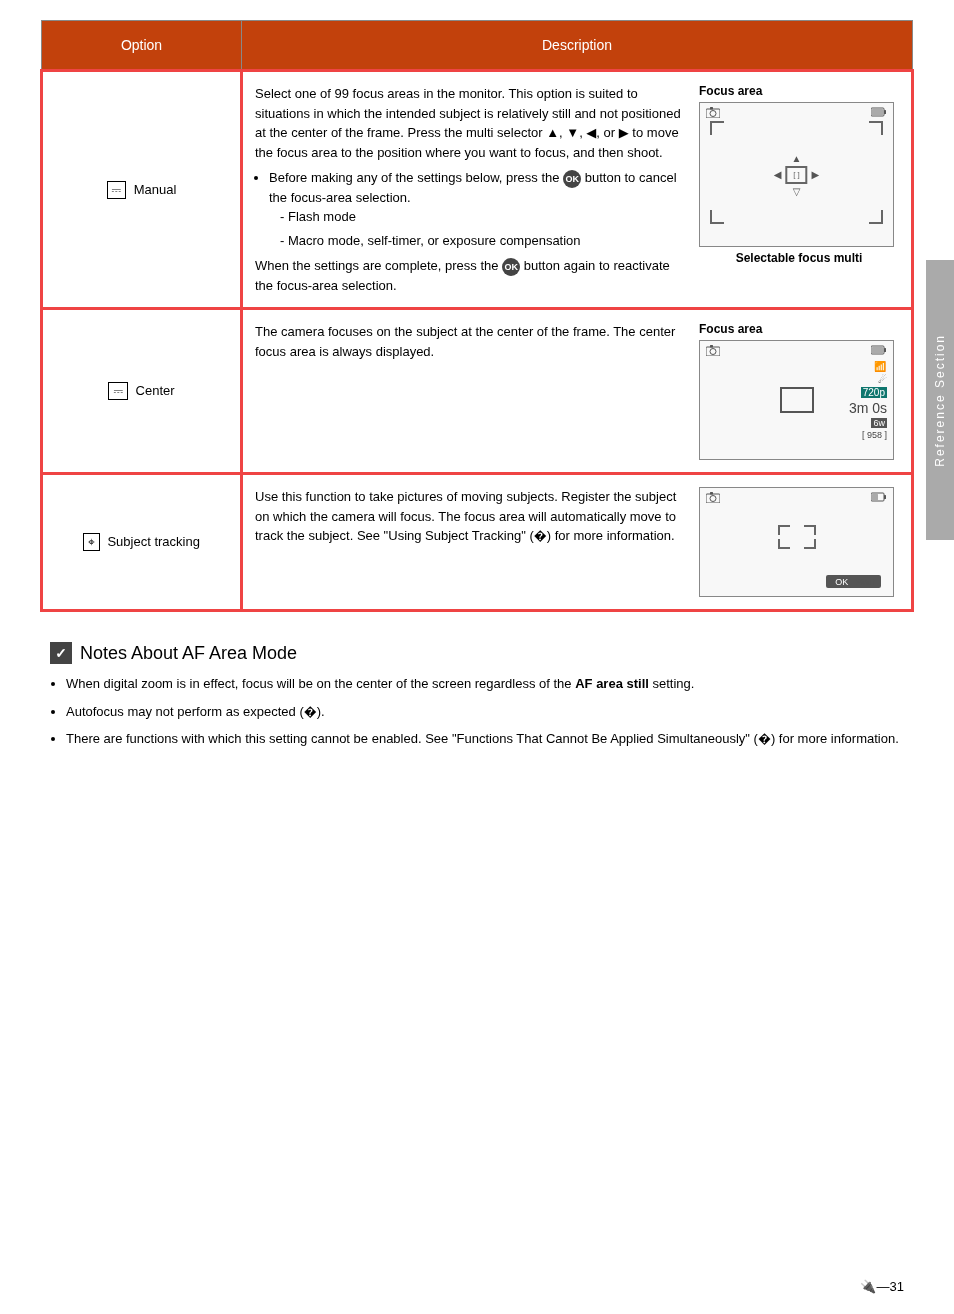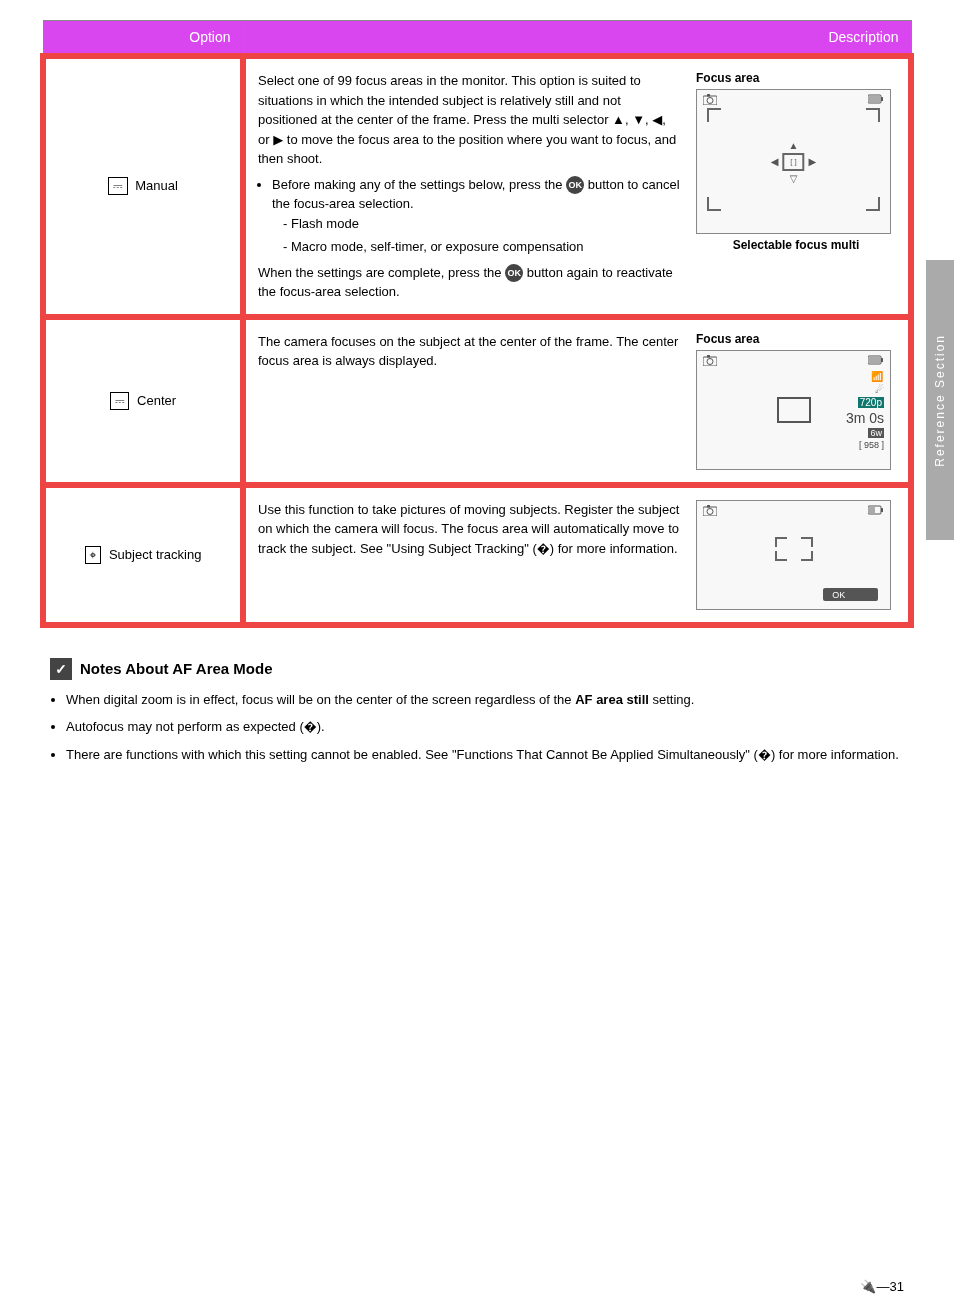--- a/index.html
+++ b/index.html
@@ -24,30 +24,30 @@
       font-weight: normal;
       margin-bottom: 18px;
       color: #000;
     }
     table.main-table {
       width: 100%;
       border-collapse: collapse;
       border: 1px solid #888;
     }
     table.main-table th {
-      background: #d946ef;
+      background: #c2410c;
       color: #fff;
-      padding: 8px 12px;
+      padding: 16px 12px;
       font-size: 14px;
       font-weight: normal;
       border: 1px solid #888;
-      text-align: right;
+      text-align: center;
     }
     table.main-table td {
-      border: 6px solid #ef4444;
+      border: 3px solid #ef4444;
       vertical-align: middle;
       padding: 12px;
     }
     .option-cell {
       width: 200px;
       text-align: center;
       font-size: 13px;
     }
     .option-icon {
       display: inline-block;
@@ -139,22 +139,22 @@
       height: 22px;
       background: #444;
       color: #fff;
       display: flex;
       align-items: center;
       justify-content: center;
       font-size: 14px;
       font-weight: bold;
     }
     .note-title {
-      font-size: 15px;
-      font-weight: bold;
+      font-size: 18px;
+      font-weight: normal;
     }
     .note-bullets {
       margin-left: 16px;
     }
     .note-bullets li {
       list-style: disc;
       margin-bottom: 8px;
       line-height: 1.5;
       font-size: 13px;
     }

